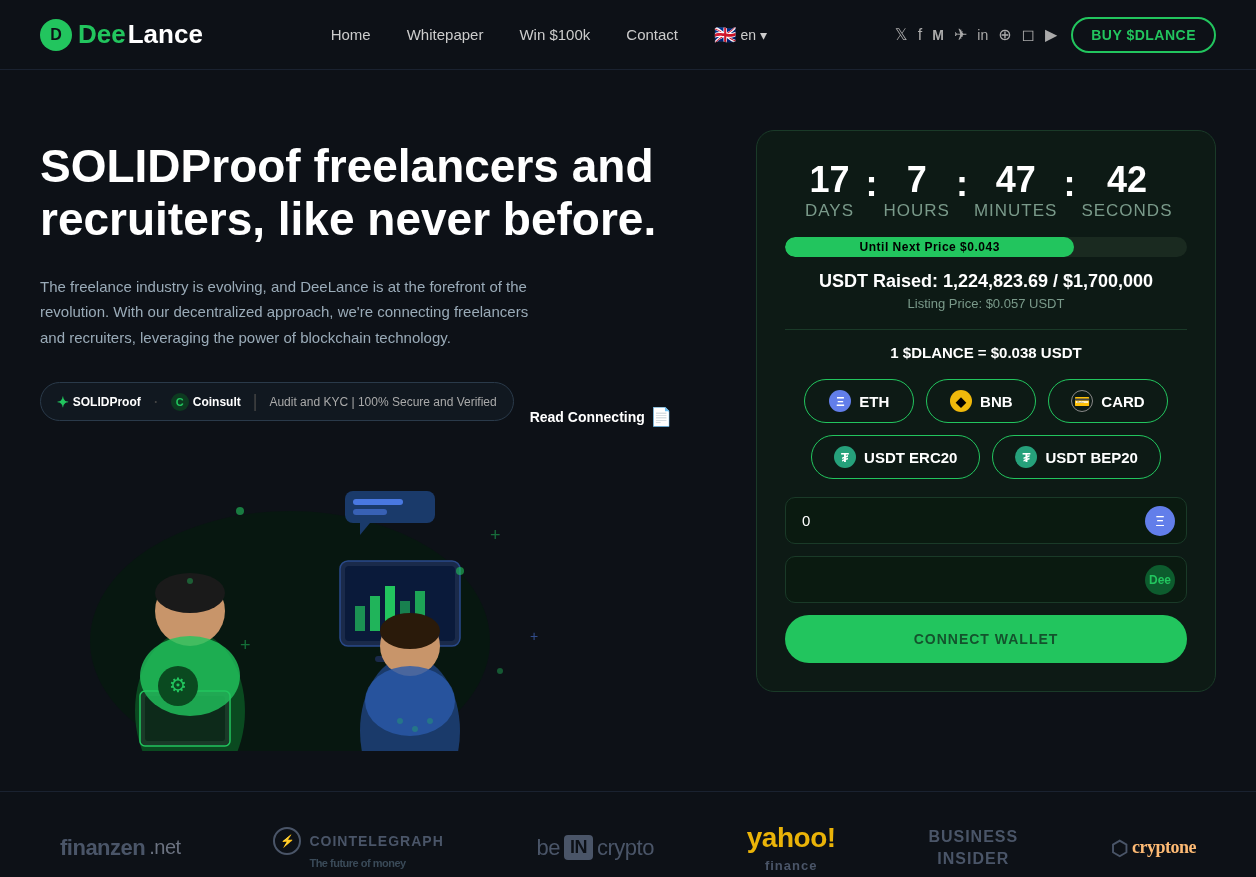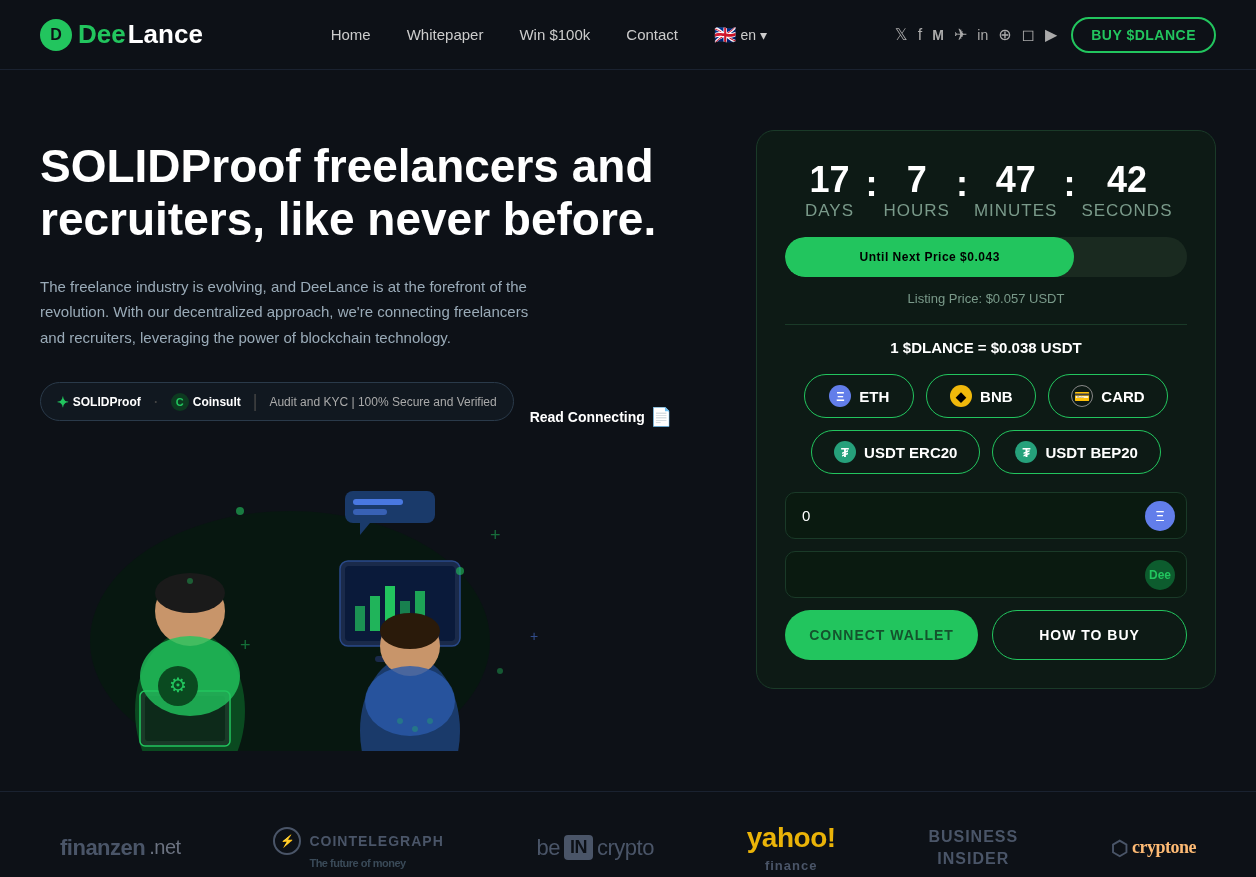--- a/index.html
+++ b/index.html
@@ -187,21 +187,21 @@
       font-weight: 800;
       color: #fff;
       padding: 0 6px;
       padding-bottom: 12px;
     }
 
     
     .progress-wrap {
       background: #1a2a20;
       border-radius: 20px;
-      height: 40px;
+      height: 20px;
       position: relative;
       overflow: hidden;
       margin-bottom: 14px;
     }
     .progress-fill {
       height: 100%;
       background: #22c55e;
       border-radius: 20px;
       display: flex;
       align-items: center;
@@ -528,20 +528,21 @@
         <span class="label">SECONDS</span>
       </div>
     </div>
 
     <div class="progress-wrap">
       <div class="progress-fill" style="width:72%;">
         <span>Until Next Price $0.043</span>
       </div>
     </div>
 
+    <div class="raised-text">USDT Raised: 1,224,823.69 / $1,700,000</div>
     <div class="listing-text">Listing Price: $0.057 USDT</div>
 
     <hr class="divider-line">
     <div class="rate-text">1 $DLANCE = $0.038 USDT</div>
 
     <div class="currency-row">
       <button class="currency-btn">
         <span class="coin-icon eth-icon">Ξ</span>
         <span>ETH</span>
       </button>
@@ -571,21 +572,20 @@
       <div class="input-suffix eth-suffix">Ξ</div>
     </div>
 
     <div class="input-wrap">
       <input type="text" placeholder="" style="">
       <div class="input-suffix dee-suffix">Dee</div>
     </div>
 
     <div class="action-row">
       <button class="connect-btn">CONNECT WALLET</button>
-      <button class="howtobuy-btn">HOW TO BUY</button>
     </div>
   </div>
 </div>
 
 <div class="media-bar">
   <div class="media-logo">
     <span style="font-size:22px;color:#4a5568;font-weight:700;">finanzen</span>
       <span style="color:#6b7280;font-weight:400;">.net</span>
   </div>
   <div class="media-logo" style="flex-direction:column;align-items:flex-start;gap:2px;">

